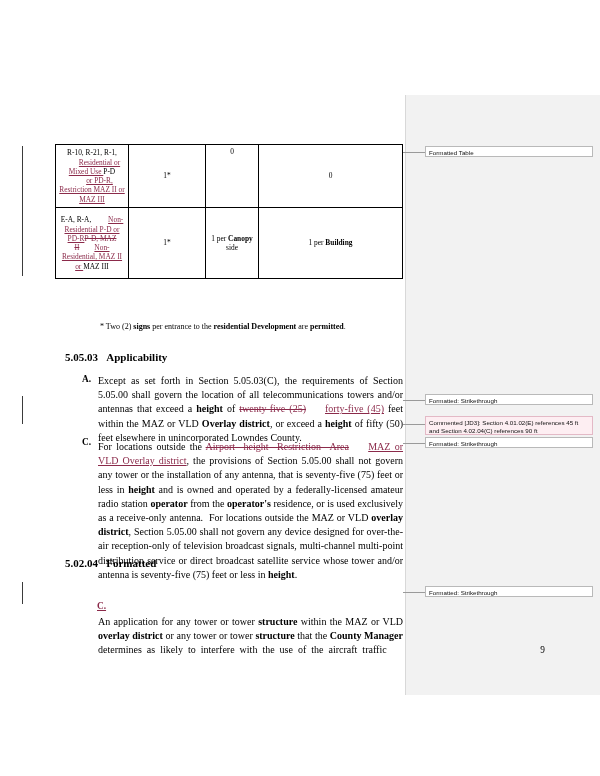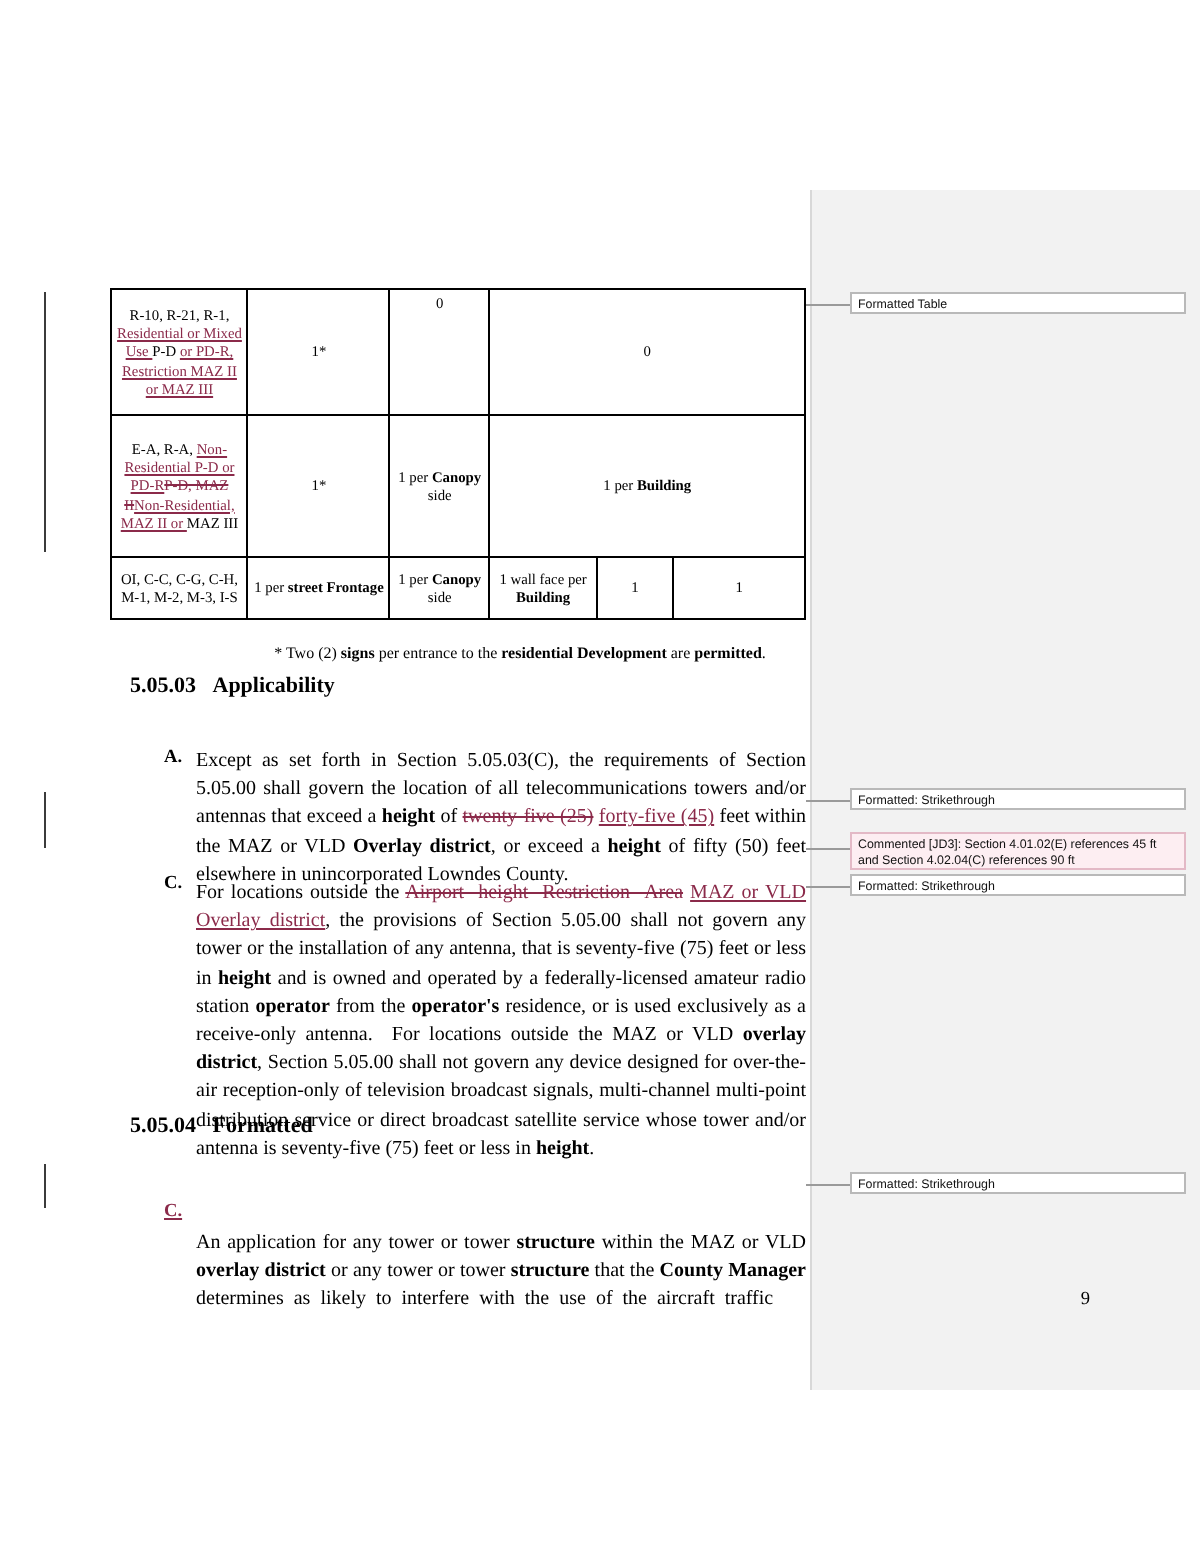--- a/index.html
+++ b/index.html
@@ -17,29 +17,29 @@
 
   
   #tbl{position:absolute;left:55px;top:144px;width:348px;border-collapse:collapse;}
   #tbl td{border:1px solid #000;font-size:7.4px;line-height:1.25;padding:2px 2px;vertical-align:middle;text-align:center;font-family:"Liberation Serif",serif;}
   .c1{width:68px;}
   .c2{width:72px;}
   .c3{width:48px;}
   .c4{width:52px;}
   .c5{width:38px;}
   .c6{width:70px;}
-  .ins{color:#8b2a4a;text-decoration:underline;}
+  .ins{color:#8b2a4a;text-decoration:underline;margin-left:15px;}
   .del{color:#8b2a4a;text-decoration:line-through;}
   .b{font-weight:bold;}
   .tall1 td{height:58px;}
   .tall2 td{height:66px;}
   .tall3 td{height:26px;}
 
   
-  #footnote{position:absolute;left:100px;top:322px;width:320px;font-size:8px;text-align:center;}
+  #footnote{position:absolute;left:100px;top:322px;width:320px;font-size:8px;}
 
   
   .h3{position:absolute;font-size:11px;font-weight:bold;font-family:"Liberation Serif",serif;}
   .para{position:absolute;font-size:10px;line-height:1.42;text-align:justify;font-family:"Liberation Serif",serif;}
   .lbl{position:absolute;font-size:9.3px;font-weight:bold;}
 
   
   .balloon{position:absolute;border:1px solid #b9b9b9;background:#ffffff;font-family:"Liberation Sans",sans-serif;font-size:6.2px;line-height:1.35;padding:2px 3px;box-sizing:border-box;color:#111;}
   .balloon.cmt{background:#fdeef2;border-color:#e3b9c6;}
   .leader{position:absolute;height:1px;background:#9a9a9a;}
@@ -69,52 +69,44 @@
         <td class="c4" colspan="3">0</td>
       </tr>
       <tr class="tall2">
         <td class="c1">
           E-A, R-A, <span class="ins">Non-Residential P-D or PD-R</span><span class="del">P-D, MAZ II</span><span class="ins">Non-Residential, MAZ II or </span> MAZ III
         </td>
         <td class="c2">1*</td>
         <td class="c3">1 per <span class="b">Canopy</span> side</td>
         <td class="c4" colspan="3">1 per <span class="b">Building</span></td>
       </tr>
-      <tr class="tall3">
-        <td class="c1">OI, C-C, C-G, C-H, M-1, M-2, M-3, I-S</td>
-        <td class="c2">1 per <span class="b">street Frontage</span></td>
-        <td class="c3">1 per <span class="b">Canopy</span> side</td>
-        <td class="c4">1 wall face per <span class="b">Building</span></td>
-        <td class="c5">1</td>
-        <td class="c6">1</td>
-      </tr>
     </tbody>
   </table>
 
   <div id="footnote">
     * Two (2) <span class="b">signs</span> per entrance to the <span class="b">residential Development</span> are <span class="b">permitted</span>.
   </div>
 
-  <div class="h3" style="left:65px;top:337px;">
+  <div class="h3" style="left:65px;top:351px;">
     <span>5.05.03</span>
     &nbsp;&nbsp;<span>Applicability</span>
   </div>
 
   <div class="lbl" style="left:82px;top:374px;">A.</div>
   <div class="para" style="left:98px;top:374px;width:305px;">
     Except as set forth in Section 5.05.03(C), the requirements of Section 5.05.00 shall govern the location of all telecommunications towers and/or antennas that exceed a <span class="b">height</span> of <span class="del">twenty-five (25)</span> <span class="ins">forty-five (45)</span> feet within the MAZ or VLD <span class="b">Overlay district</span>, or exceed a <span class="b">height</span> of fifty (50) feet elsewhere in unincorporated Lowndes County.
   </div>
 
   <div class="lbl" style="left:82px;top:437px;">C.</div>
   <div class="para" style="left:98px;top:440px;width:305px;">
     For locations outside the <span class="del">Airport &nbsp;height &nbsp;Restriction &nbsp;Area</span> <span class="ins">MAZ or VLD Overlay district</span>, the provisions of Section 5.05.00 shall not govern any tower or the installation of any antenna, that is seventy-five (75) feet or less in <span class="b">height</span> and is owned and operated by a federally-licensed amateur radio station <span class="b">operator</span> from the <span class="b">operator's</span> residence, or is used exclusively as a receive-only antenna.&nbsp; For locations outside the MAZ or VLD <span class="b">overlay district</span>, Section 5.05.00 shall not govern any device designed for over-the-air reception-only of television broadcast signals, multi-channel multi-point distribution service or direct broadcast satellite service whose tower and/or antenna is seventy-five (75) feet or less in <span class="b">height</span>.
   </div>
 
   <div class="h3" style="left:65px;top:557px;">
-    <span>5.05.04</span>
+    <span>5.02.04</span>
     &nbsp;&nbsp;<span>Formatted</span>
   </div>
 
 
   <div class="lbl ins" style="left:82px;top:601px;">C.</div>
   <div class="para" style="left:98px;top:615px;width:305px;">
     An application for any tower or tower <span class="b">structure</span> within the MAZ or VLD <span class="b">overlay district</span> or any tower or tower <span class="b">structure</span> that the <span class="b">County Manager</span> determines &nbsp;as &nbsp;likely &nbsp;to &nbsp;interfere &nbsp;with &nbsp;the &nbsp;use &nbsp;of &nbsp;the &nbsp;aircraft &nbsp;traffic
   </div>
 
   <div class="pgnum">9</div>

